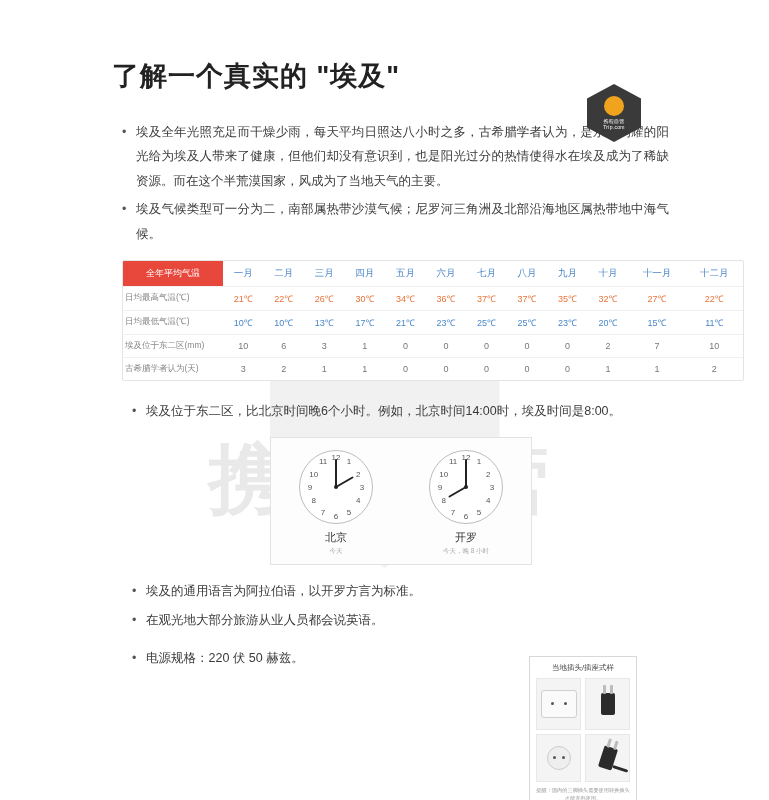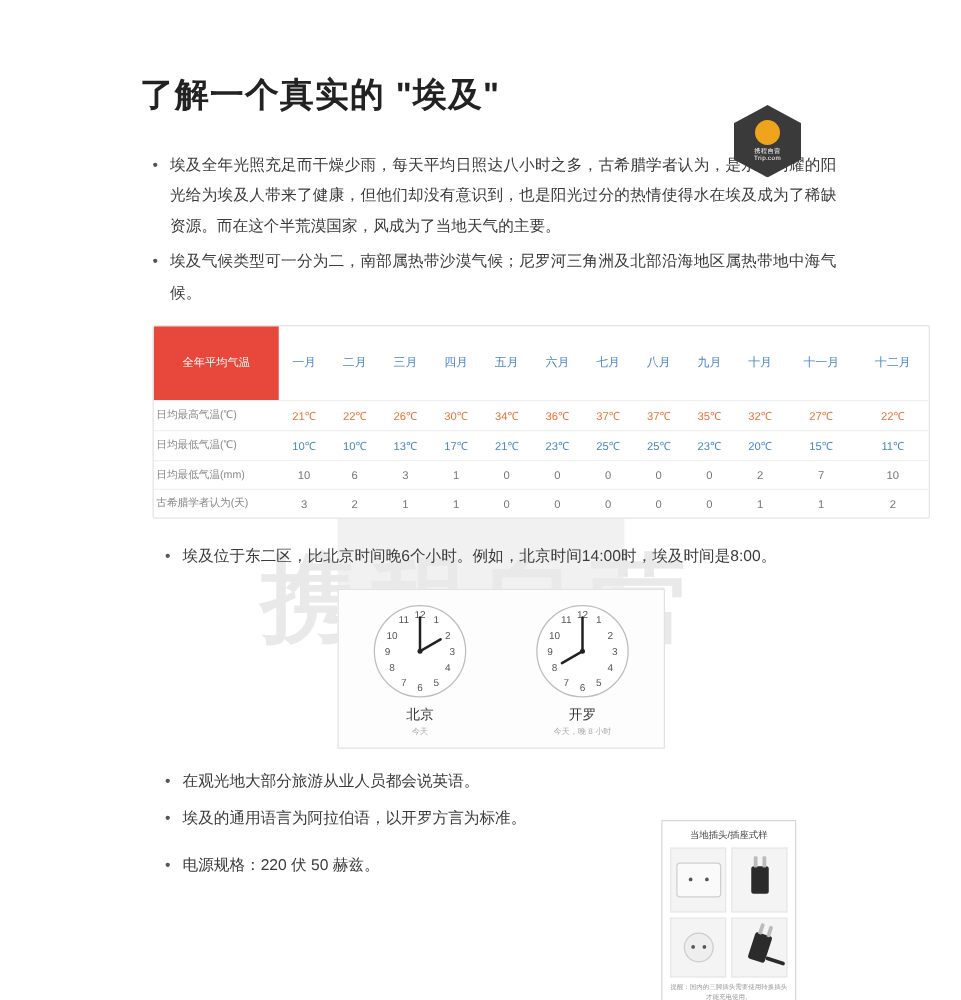--- a/index.html
+++ b/index.html
@@ -155,21 +155,21 @@
   table.temp th, table.temp td {
     text-align: center;
     padding: 5px 2px;
     border-bottom: 1px solid #f0f0f0;
     font-weight: normal;
     white-space: nowrap;
   }
   table.temp thead th {
     color: #4a86c8;
     font-size: 9.5px;
-    padding: 23px 2px;
+    padding: 6px 2px;
   }
   table.temp thead th.head-label {
     background: #e8483c;
     color: #ffffff;
     text-align: center;
     font-size: 9px;
     width: 96px;
   }
   table.temp tbody td.row-label {
     color: #888;
@@ -392,21 +392,21 @@
             <td class="val-lo">21℃</td>
             <td class="val-lo">23℃</td>
             <td class="val-lo">25℃</td>
             <td class="val-lo">25℃</td>
             <td class="val-lo">23℃</td>
             <td class="val-lo">20℃</td>
             <td class="val-lo">15℃</td>
             <td class="val-lo">11℃</td>
           </tr>
           <tr>
-            <td class="row-label">日均最低气温(mm)</td>
+            <td class="row-label">埃及位于东二区(mm)</td>
             <td class="val-plain">10</td>
             <td class="val-plain">6</td>
             <td class="val-plain">3</td>
             <td class="val-plain">1</td>
             <td class="val-plain">0</td>
             <td class="val-plain">0</td>
             <td class="val-plain">0</td>
             <td class="val-plain">0</td>
             <td class="val-plain">0</td>
             <td class="val-plain">2</td>
@@ -475,22 +475,22 @@
           <div class="hand hour" style="transform: rotate(-120deg);"></div>
           <div class="hand minute" style="transform: rotate(0deg);"></div>
           <div class="pivot"></div>
         </div>
         <div class="clock-city">开罗</div>
         <div class="clock-sub">今天，晚 8 小时</div>
       </div>
     </div>
 
     <ul class="bullets wide">
+      <li>埃及的通用语言为阿拉伯语，以开罗方言为标准。</li>
       <li>在观光地大部分旅游从业人员都会说英语。</li>
-      <li>埃及的通用语言为阿拉伯语，以开罗方言为标准。</li>
     </ul>
 
     <ul class="bullets wide">
       <li>电源规格：220 伏 50 赫兹。</li>
 
     </ul>
 
     <div class="plug-panel">
       <div class="plug-title">当地插头/插座式样</div>
       <div class="plug-grid">

